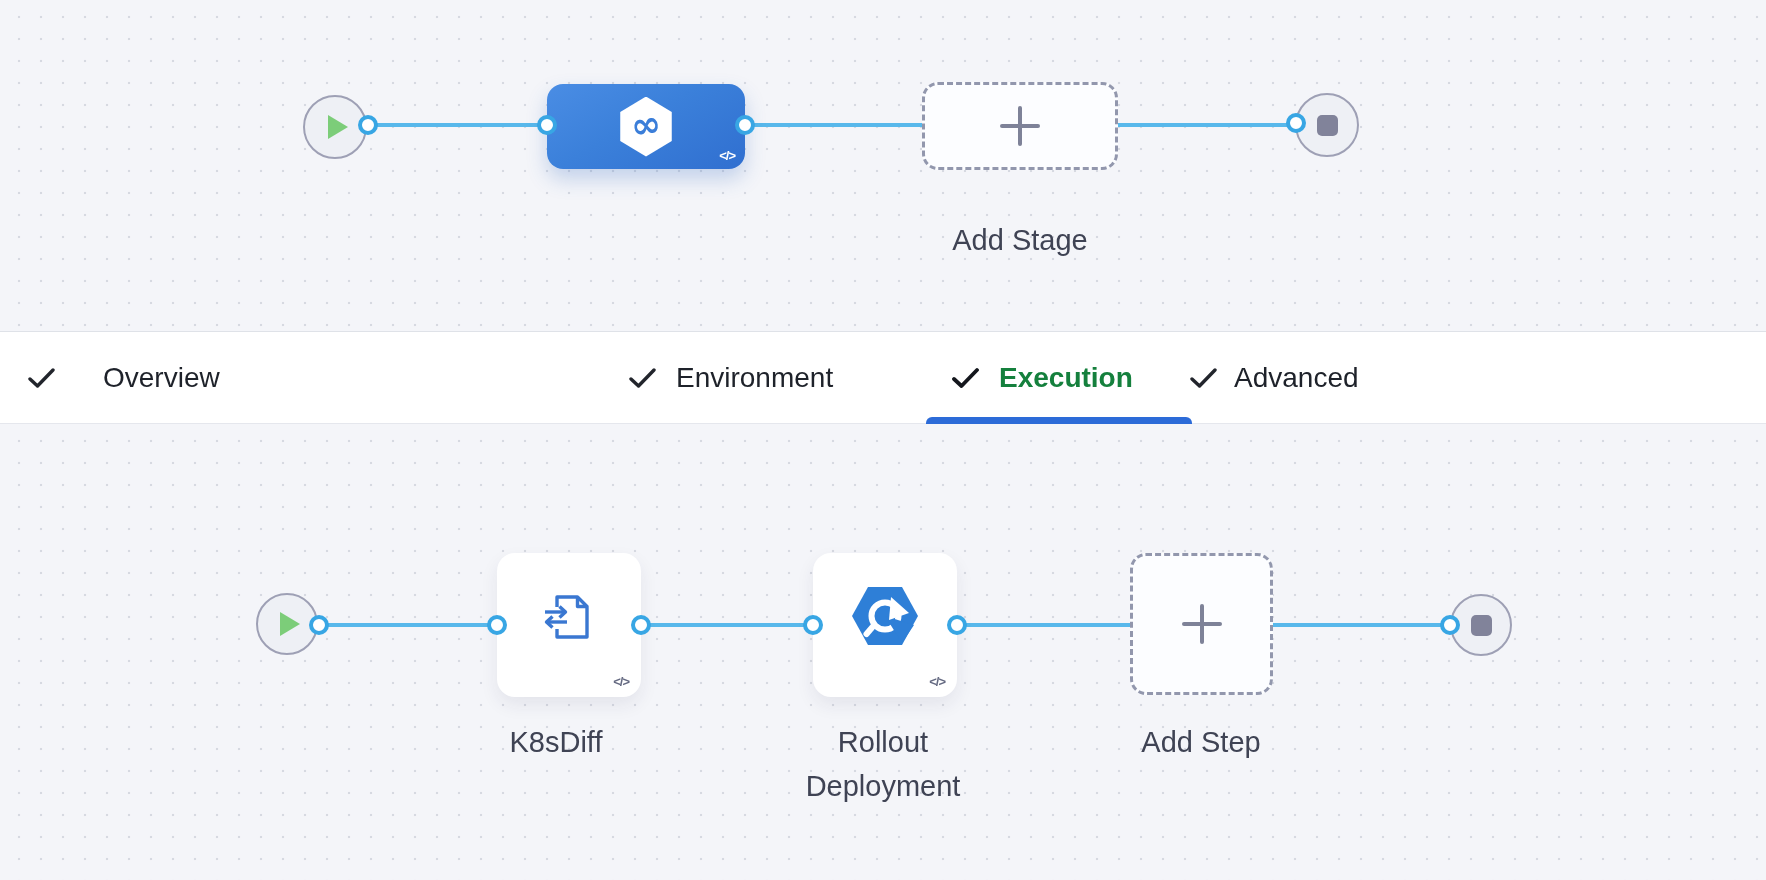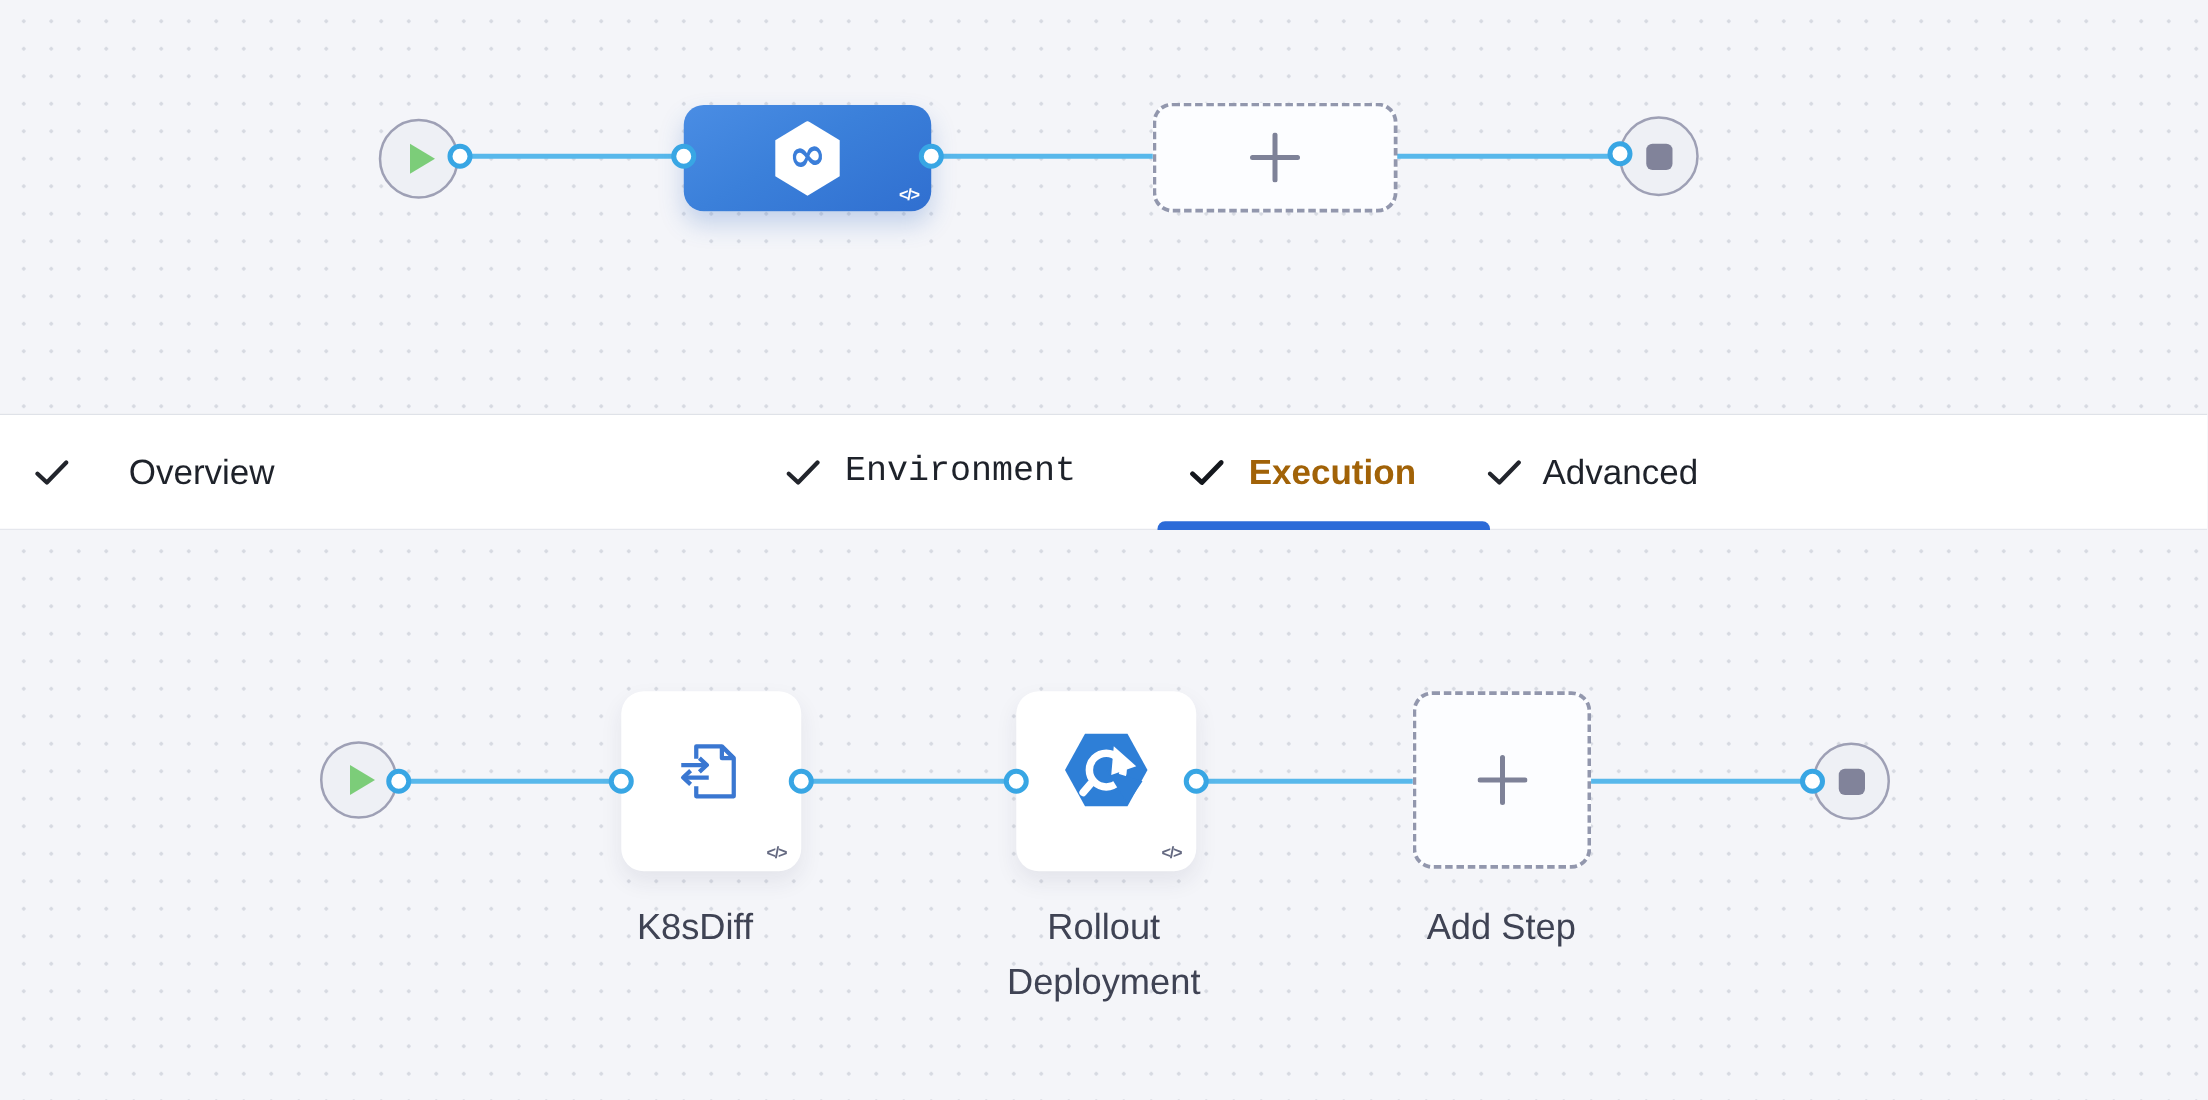--- a/index.html
+++ b/index.html
@@ -98,21 +98,21 @@
     background:#ffffff;
     border-top:1px solid #dfe2e8; border-bottom:1px solid #e5e7ed;
     z-index:10;
   }
   .tab {
     position:absolute; top:0; height:100%;
     display:flex; align-items:center; gap:20px;
     font-size:28px; color:#1e222a; cursor:pointer; white-space:nowrap;
   }
   .tab .check-icon { display:flex; }
-  .tab.active { font-weight:700; color:#a16207; }
+  .tab.active { font-weight:700; color:#15803d; }
   .tab-underline {
     position:absolute; left:926px; bottom:-1px; width:266px; height:7px;
     background:#2c6bd8; border-radius:6px 6px 0 0; z-index:11;
   }
 </style>
 </head>
 <body>
 
 <div class="canvas canvas-top">
 
@@ -137,35 +137,36 @@
       <line x1="20" y1="2" x2="20" y2="38" stroke="#7e8298" stroke-width="4" stroke-linecap="round"></line>
       <line x1="2" y1="20" x2="38" y2="20" stroke="#7e8298" stroke-width="4" stroke-linecap="round"></line>
     </svg>
   </div>
 
   <div class="terminal" style="left:1295px; top:93px;">
     <div class="stop-square"></div>
   </div>
   <div class="port" style="left:1286px; top:113px;"></div>
 
+  <div class="node-label" style="left:870px; top:218px;">Add Stage</div>
 </div>
 
 <div class="tabbar">
 
   <div class="tab" style="left:28px;gap:48px;">
     <span class="check-icon">
       <svg width="27" height="22" viewBox="0 0 27 22">
           <polyline points="2,12 9.5,19 25,3" fill="none" stroke="#22252c" stroke-width="3.4" stroke-linecap="round" stroke-linejoin="round"></polyline>
         </svg>
     </span>
     <span>Overview</span>
   </div>
 
 
-  <div class="tab" style="left:629px;font-family:Liberation Mono, monospace;">
+  <div class="tab" style="left:629px;">
     <span class="check-icon">
       <svg width="27" height="22" viewBox="0 0 27 22">
           <polyline points="2,12 9.5,19 25,3" fill="none" stroke="#22252c" stroke-width="3.4" stroke-linecap="round" stroke-linejoin="round"></polyline>
         </svg>
     </span>
     <span>Environment</span>
   </div>
 
   <div class="tab active" style="left:952px;">
     <span class="check-icon">

